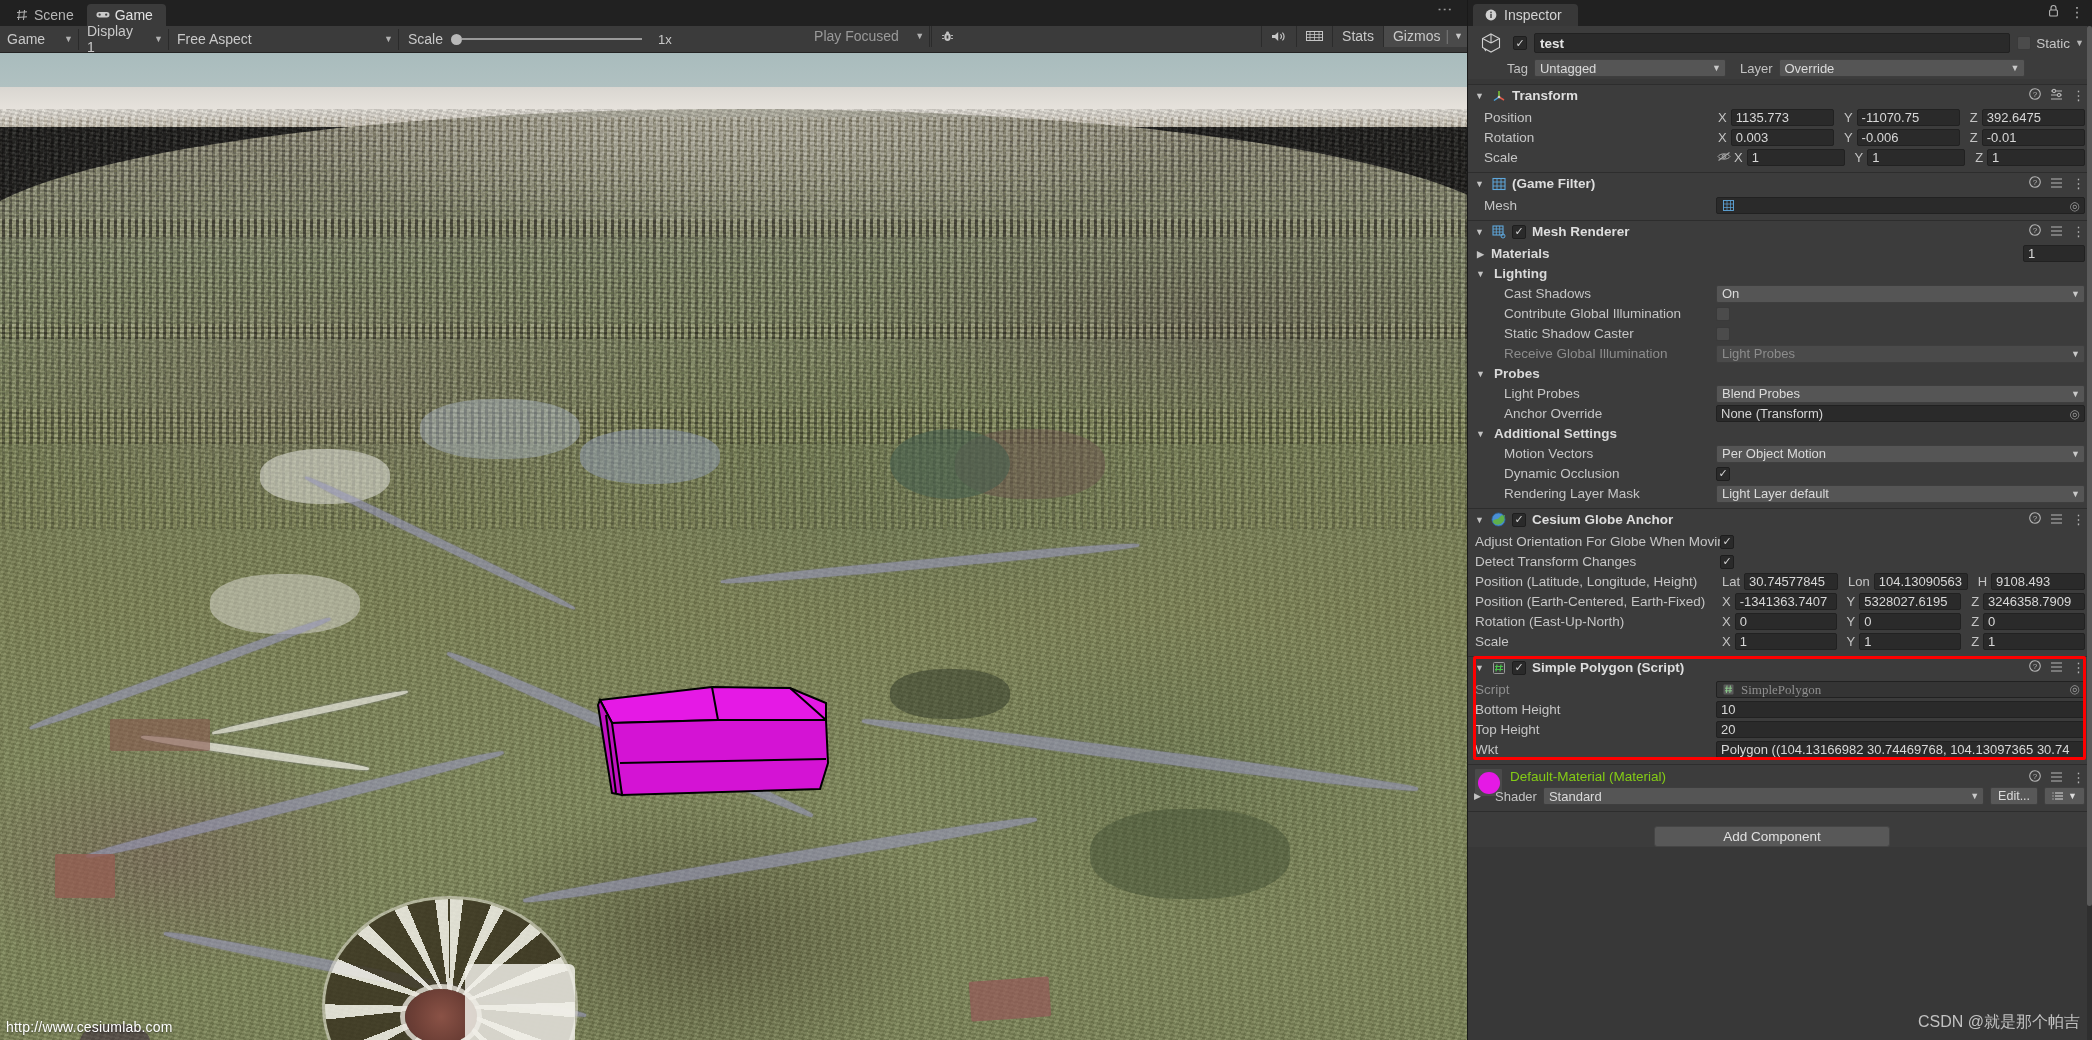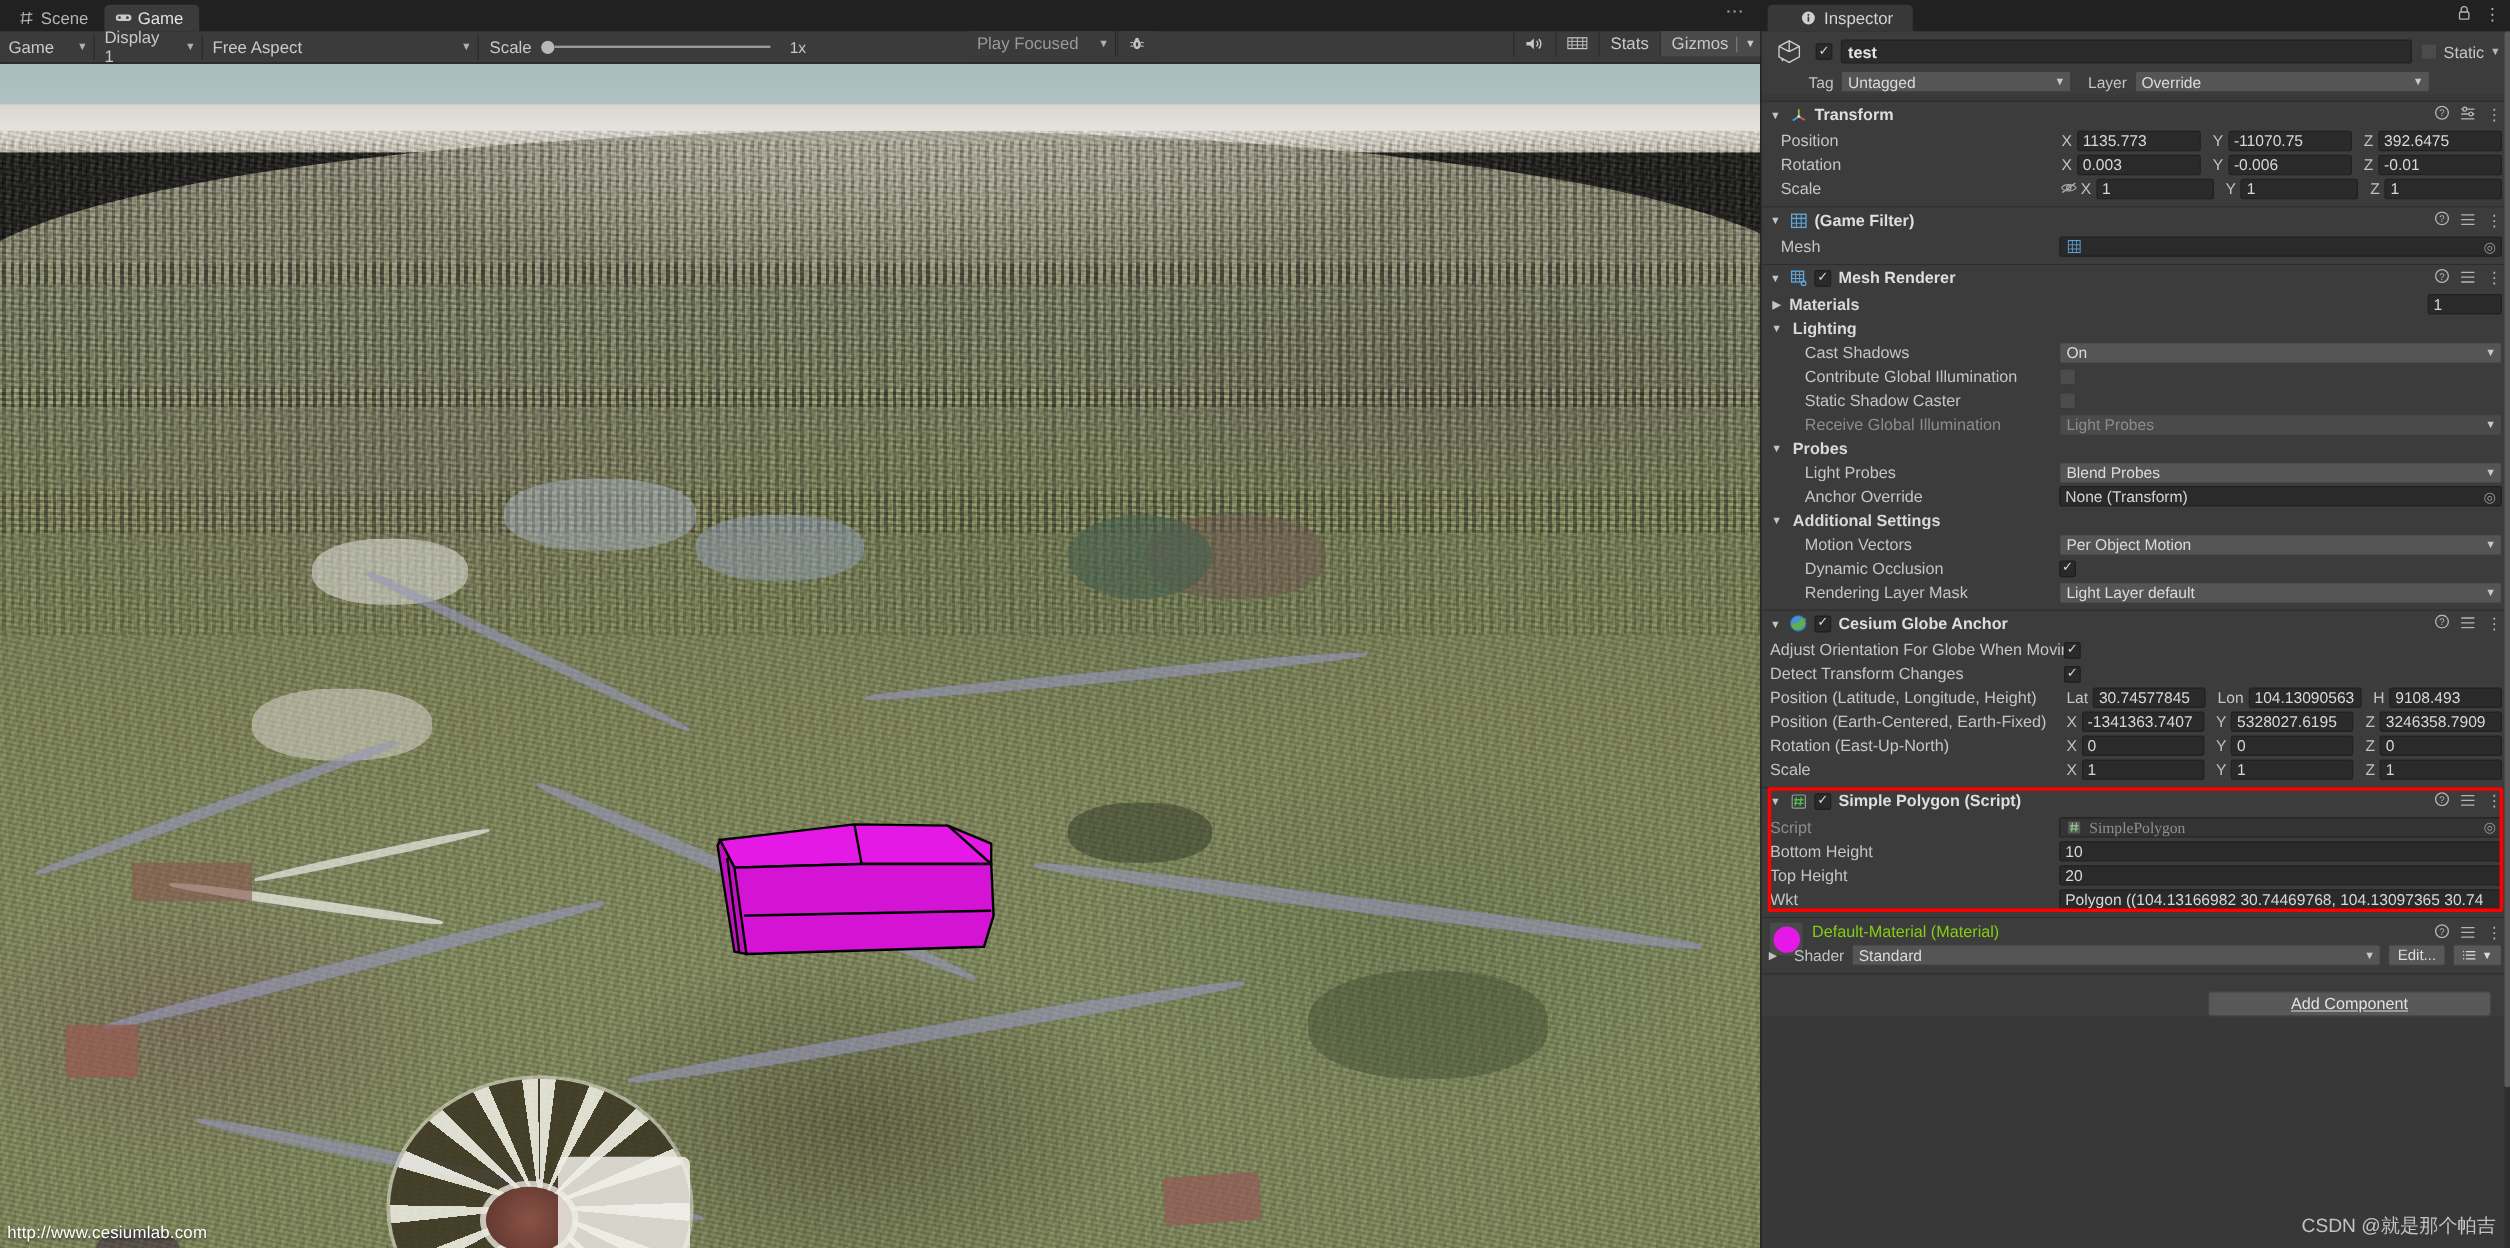--- a/index.html
+++ b/index.html
@@ -131,21 +131,21 @@
     position: relative; display: flex; flex-direction: column;
     border-left: 1px solid #191919;
     font-size: 13.5px; color: #c6c6c6;
   }
   .insp-tabstrip {
     height: 26px; background: #212121; display: flex; align-items: flex-end;
     padding-left: 5px; position: relative;
   }
   .insp-tab {
     height: 22px; display: flex; align-items: center; gap: 6px;
-    padding: 0 16px 0 26px; font-size: 14px; color: #d3d3d3;
+    padding: 0 16px 0 10px; font-size: 14px; color: #d3d3d3;
     background: #383838; border-radius: 4px 4px 0 0;
   }
   .insp-tools { position: absolute; right: 8px; top: 4px; display: flex; gap: 11px; align-items: center; color: #b5b5b5; }
 
   .insp-body { flex: 1; overflow: hidden; background: #383838; }
 
   
   .go-header { padding: 6px 8px 0 8px; background: #3c3c3c; }
   .go-row1 { display: flex; align-items: center; gap: 7px; height: 22px; }
   .cube-icon { width: 30px; height: 26px; display: flex; align-items: center; justify-content: center; position: relative; }
@@ -232,21 +232,21 @@
     border-radius: 1px;
   }
   .mat-ball { width: 22px; height: 22px; border-radius: 50%; }
   .mat-title { color: #84cc16; font-size: 13.5px; padding-top: 1px; }
   .shader-row { display: flex; align-items: center; gap: 6px; margin-top: 3px; }
   .btn-sm {
     height: 18px; background: #585858; border: 1px solid #404040; border-radius: 2px;
     color: #dcdcdc; font-size: 12.5px; display: flex; align-items: center; justify-content: center;
     padding: 0 7px;
   }
-  .add-comp-wrap { display: flex; justify-content: flex-end; padding: 14px 16px 0 0; text-decoration: underline; }
+  .add-comp-wrap { display: flex; justify-content: center; padding: 14px 16px 0 0; }
   .add-comp {
     width: 236px; height: 21px; background: #585858; border: 1px solid #454545; border-radius: 3px;
     display: flex; align-items: center; justify-content: center; color: #e0e0e0; font-size: 13.5px;
   }
   .csdn-wm {
     position: absolute; right: 12px; bottom: 7px; color: #c2c2c2; font-size: 16px;
   }
   .insp-scroll {
     position: absolute; right: 0; top: 26px; width: 5px; height: 1014px; background: #2f2f2f;
   }

